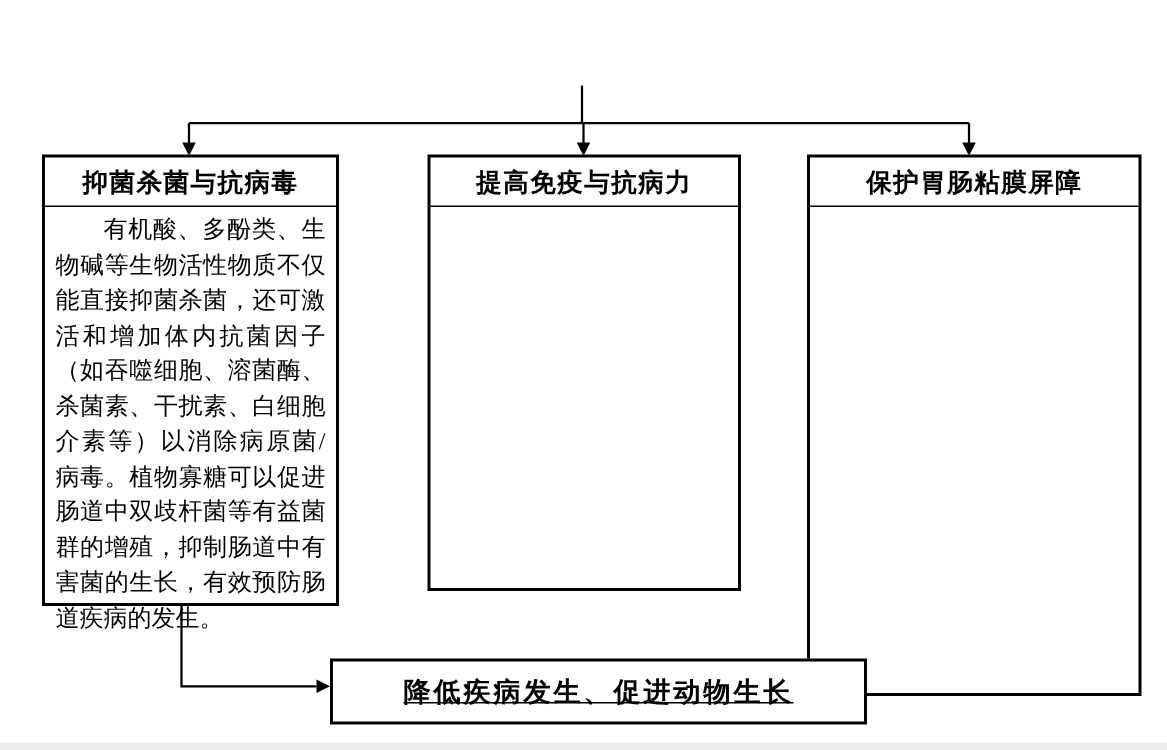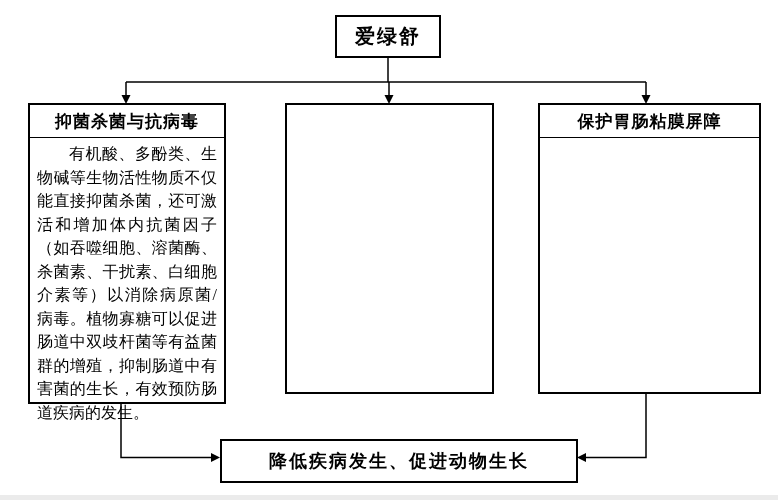--- a/index.html
+++ b/index.html
@@ -22,38 +22,38 @@
     border: 2px solid #000000;
     box-sizing: border-box;
   }
   #node-root {
     left: 335px; top: 15px; width: 106px; height: 43px;
     display: flex; align-items: center; justify-content: center;
     font-weight: bold; font-size: 20px; letter-spacing: 2px;
   }
   #branch-1 { left: 28px;  top: 103px; width: 198px; height: 301px; }
   #branch-2 { left: 285px; top: 103px; width: 209px; height: 291px; }
-  #branch-3 { left: 538px; top: 103px; width: 223px; height: 291px; }
+  #branch-3 { left: 538px; top: 103px; width: 223px; height: 361px; }
   .branch-title {
     height: 32px;
     display: flex; align-items: center; justify-content: center;
     font-weight: bold; font-size: 17px; letter-spacing: 1px;
     border-bottom: 1.5px solid #000000;
   }
   .branch-body {
     padding: 4px 7px 0 7px;
     font-size: 16px;
     line-height: 23.5px;
     text-align: justify;
     text-indent: 2em;
   }
   #node-outcome {
     left: 220px; top: 439px; width: 358px; height: 44px;
     display: flex; align-items: center; justify-content: center;
-    font-weight: bold; font-size: 18px; letter-spacing: 2px;
+    font-weight: bold; font-size: 18px; letter-spacing: 2px; text-decoration: underline;
   }
   #connector-layer {
     position: absolute; left: 0; top: 0;
     width: 778px; height: 500px;
     pointer-events: none;
   }
   #connector-layer line, #connector-layer polyline {
     stroke: #000000; stroke-width: 1.5; fill: none;
   }
   #connector-layer polygon { fill: #000000; stroke: none; }
@@ -81,30 +81,28 @@
     <line x1="646" y1="82" x2="646" y2="96"></line>
     <polygon points="641.5,95 650.5,95 646,104"></polygon>
 
     <polyline points="121,404 121,457.5 211,457.5"></polyline>
     <polygon points="211,453 211,462 220,457.5"></polygon>
 
     <polyline points="646,394 646,457.5 586,457.5"></polyline>
     <polygon points="586,453 586,462 577,457.5"></polygon>
   </svg>
 
-  <div class="box" id="node-root">
-    <span>爱绿舒</span>
-  </div>
 
   <div class="box" id="branch-1">
     <div class="branch-title">抑菌杀菌与抗病毒</div>
     <div class="branch-body">有机酸、多酚类、生物碱等生物活性物质不仅能直接抑菌杀菌，还可激活和增加体内抗菌因子（如吞噬细胞、溶菌酶、杀菌素、干扰素、白细胞介素等）以消除病原菌/病毒。植物寡糖可以促进肠道中双歧杆菌等有益菌群的增殖，抑制肠道中有害菌的生长，有效预防肠道疾病的发生。</div>
   </div>
 
   <div class="box" id="branch-2">
+    <div class="branch-title">提高免疫与抗病力</div>
   </div>
 
   <div class="box" id="branch-3">
     <div class="branch-title">保护胃肠粘膜屏障</div>
   </div>
 
   <div class="box" id="node-outcome">
     <span>降低疾病发生、促进动物生长</span>
   </div>
 

